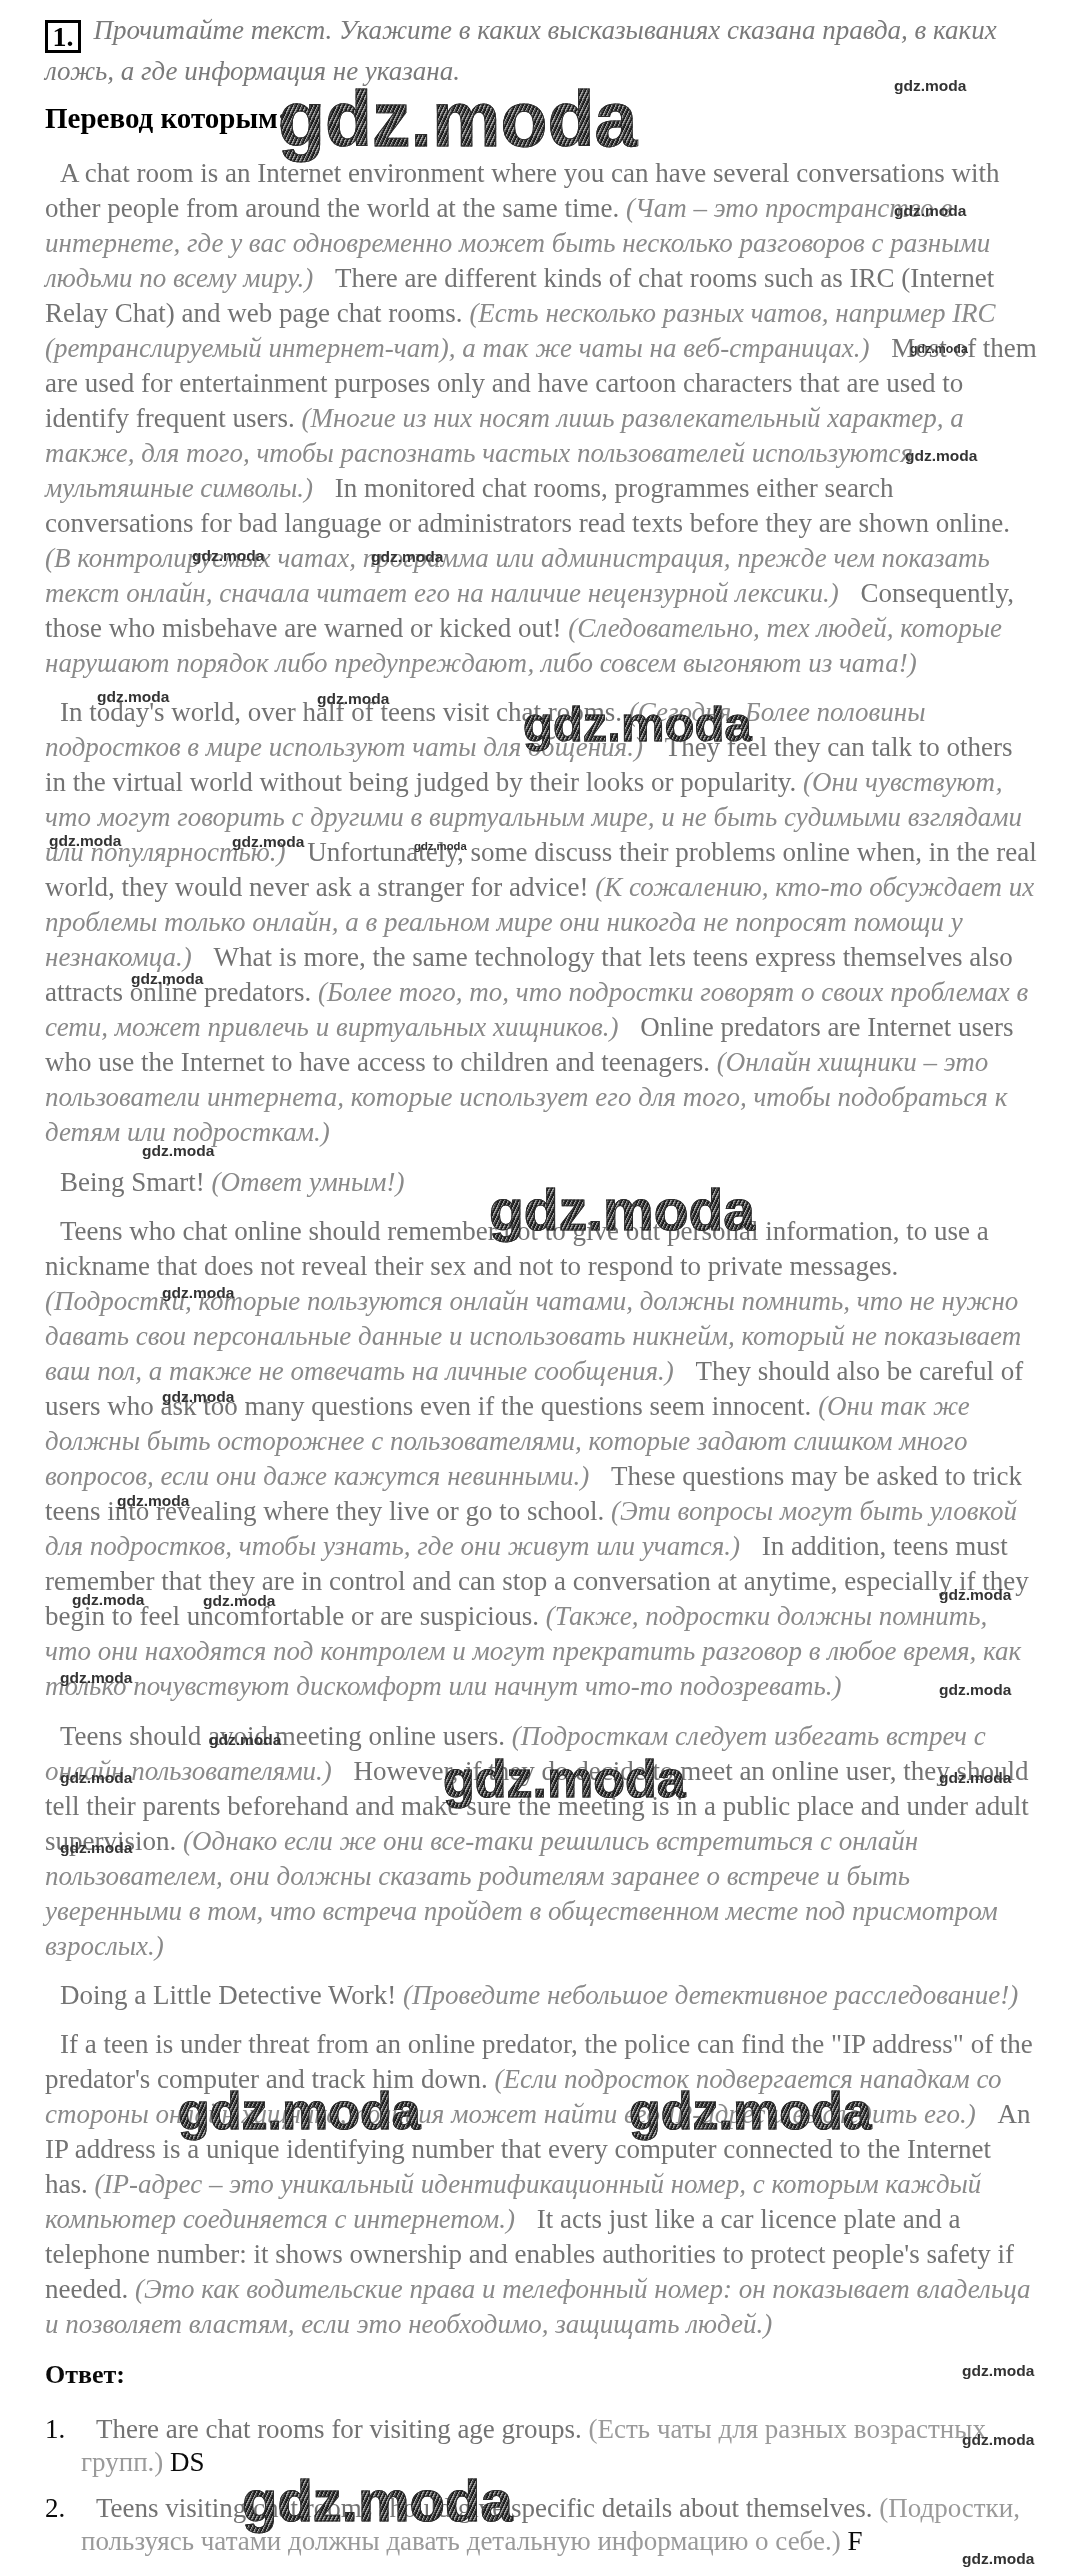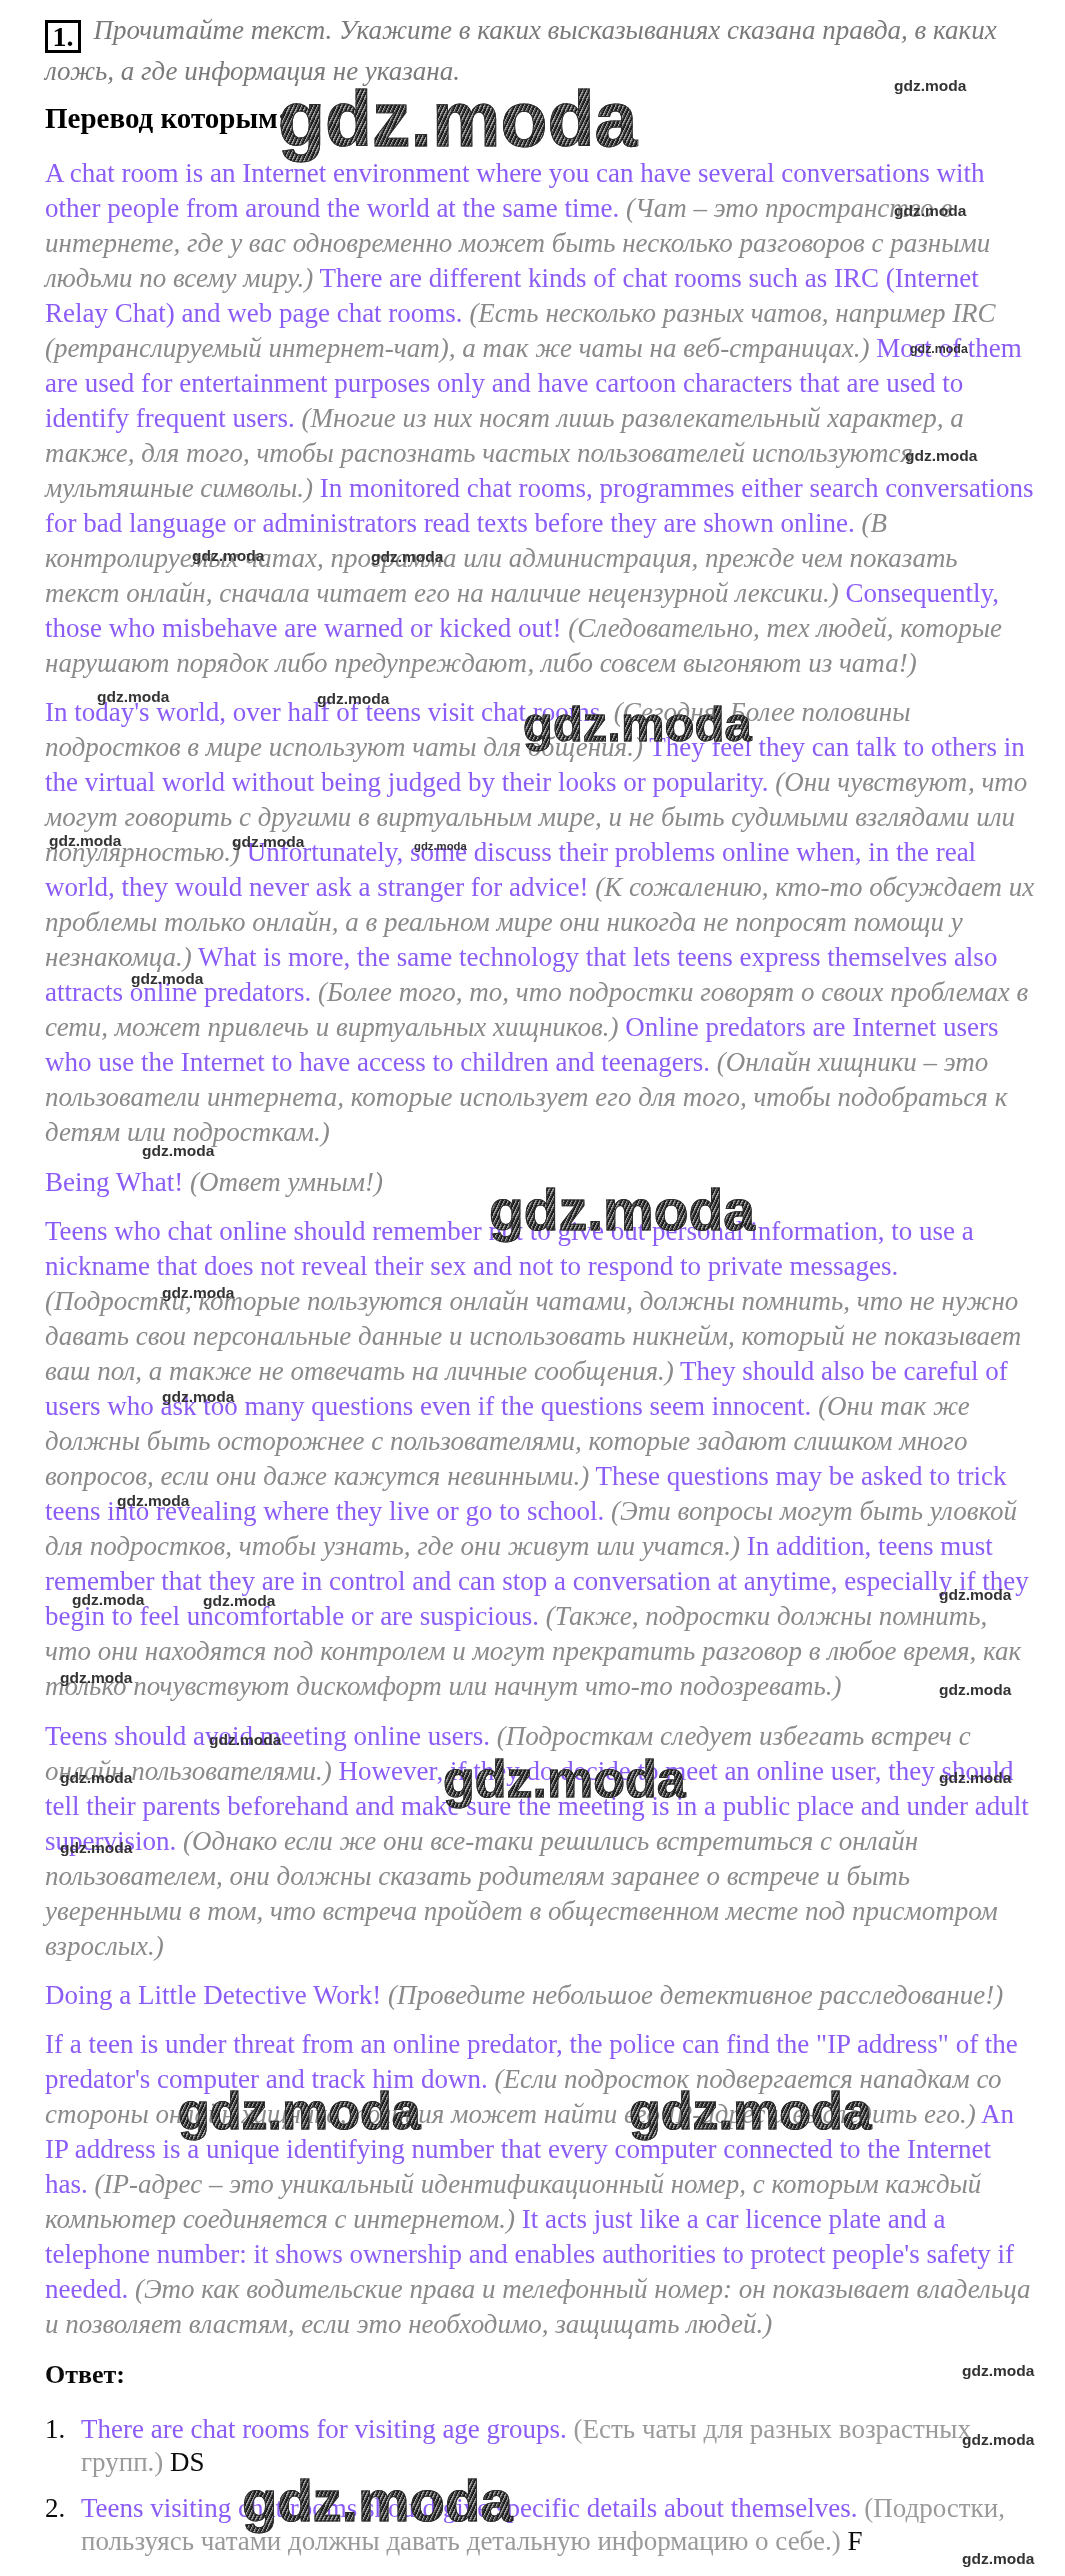--- a/index.html
+++ b/index.html
@@ -12,21 +12,21 @@
   .task-header{font-size:27px;line-height:36px;color:#7a7a7a;font-style:italic;}
   .task-box{
     display:inline-flex;align-items:center;justify-content:center;
     width:30px;height:27px;border:3.6px solid #000;margin-right:12.4px;
     font-style:normal;font-weight:bold;font-size:28px;color:#000;
     vertical-align:-6.2px;background:#fff;
   }
   .trans-heading{font-size:29px;font-weight:bold;color:#000;margin:13.4px 0 20.6px 0;}
   
   .para{font-size:27px;line-height:35px;margin:0 0 14.4px 0;}
-  .seg-en{color:#8b5cf6;}
+  .seg-en{color:#737373;margin-left:15px;}
   .seg-ru{color:#8a8a8a;font-style:italic;}
   
   .answer-heading{font-size:26px;font-weight:bold;margin:17.5px 0 23px 0;}
   .answer-item{display:flex;font-size:27px;line-height:33px;margin-bottom:13.4px;}
   .answer-num{flex:0 0 36px;color:#0a0a0a;}
   .answer-body{flex:1;}
   .answer-body .seg-ru{font-style:normal;color:#9a9a9a;}
   .seg-verdict{color:#0a0a0a;text-align:center;}
   
   .wm{position:absolute;font-weight:bold;white-space:nowrap;z-index:3;
@@ -49,21 +49,21 @@
       <span class="task-box">
         <span>1.</span>
       </span><span>Прочитайте текст. Укажите в каких высказываниях сказана правда, в каких ложь, а где информация не указана.</span>
     </div>
 
     <div class="trans-heading">Перевод которым:</div>
 
     <div>
         <p class="para"><span class="seg seg-en">A chat room is an Internet environment where you can have several conversations with other people from around the world at the same time.</span> <span class="seg seg-ru">(Чат – это пространство в интернете, где у вас одновременно может быть несколько разговоров с разными людьми по всему миру.)</span> <span class="seg seg-en">There are different kinds of chat rooms such as IRC (Internet Relay Chat) and web page chat rooms.</span> <span class="seg seg-ru">(Есть несколько разных чатов, например IRC (ретранслируемый интернет-чат), а так же чаты на веб-страницах.)</span> <span class="seg seg-en">Most of them are used for entertainment purposes only and have cartoon characters that are used to identify frequent users.</span> <span class="seg seg-ru">(Многие из них носят лишь развлекательный характер, а также, для того, чтобы распознать частых пользователей используются мультяшные символы.)</span> <span class="seg seg-en">In monitored chat rooms, programmes either search conversations for bad language or administrators read texts before they are shown online.</span> <span class="seg seg-ru">(В контролируемых чатах, программа или администрация, прежде чем показать текст онлайн, сначала читает его на наличие нецензурной лексики.)</span> <span class="seg seg-en">Consequently, those who misbehave are warned or kicked out!</span> <span class="seg seg-ru">(Следовательно, тех людей, которые нарушают порядок либо предупреждают, либо совсем выгоняют из чата!)</span> </p>
         <p class="para"><span class="seg seg-en">In today's world, over half of teens visit chat rooms.</span> <span class="seg seg-ru">(Сегодня, Более половины подростков в мире используют чаты для общения.)</span> <span class="seg seg-en">They feel they can talk to others in the virtual world without being judged by their looks or popularity.</span> <span class="seg seg-ru">(Они чувствуют, что могут говорить с другими в виртуальным мире, и не быть судимыми взглядами или популярностью.)</span> <span class="seg seg-en">Unfortunately, some discuss their problems online when, in the real world, they would never ask a stranger for advice!</span> <span class="seg seg-ru">(К сожалению, кто-то обсуждает их проблемы только онлайн, а в реальном мире они никогда не попросят помощи у незнакомца.)</span> <span class="seg seg-en">What is more, the same technology that lets teens express themselves also attracts online predators.</span> <span class="seg seg-ru">(Более того, то, что подростки говорят о своих проблемах в сети, может привлечь и виртуальных хищников.)</span> <span class="seg seg-en">Online predators are Internet users who use the Internet to have access to children and teenagers.</span> <span class="seg seg-ru">(Онлайн хищники – это пользователи интернета, которые использует его для того, чтобы подобраться к детям или подросткам.)</span> </p>
-        <p class="para"><span class="seg seg-en">Being What!</span> <span class="seg seg-ru">(Ответ умным!)</span> </p>
+        <p class="para"><span class="seg seg-en">Being Smart!</span> <span class="seg seg-ru">(Ответ умным!)</span> </p>
         <p class="para"><span class="seg seg-en">Teens who chat online should remember not to give out personal information, to use a nickname that does not reveal their sex and not to respond to private messages.</span> <span class="seg seg-ru">(Подростки, которые пользуются онлайн чатами, должны помнить, что не нужно давать свои персональные данные и использовать никнейм, который не показывает ваш пол, а также не отвечать на личные сообщения.)</span> <span class="seg seg-en">They should also be careful of users who ask too many questions even if the questions seem innocent.</span> <span class="seg seg-ru">(Они так же должны быть осторожнее с пользователями, которые задают слишком много вопросов, если они даже кажутся невинными.)</span> <span class="seg seg-en">These questions may be asked to trick teens into revealing where they live or go to school.</span> <span class="seg seg-ru">(Эти вопросы могут быть уловкой для подростков, чтобы узнать, где они живут или учатся.)</span> <span class="seg seg-en">In addition, teens must remember that they are in control and can stop a conversation at anytime, especially if they begin to feel uncomfortable or are suspicious.</span> <span class="seg seg-ru">(Также, подростки должны помнить, что они находятся под контролем и могут прекратить разговор в любое время, как только почувствуют дискомфорт или начнут что-то подозревать.)</span> </p>
         <p class="para"><span class="seg seg-en">Teens should avoid meeting online users.</span> <span class="seg seg-ru">(Подросткам следует избегать встреч с онлайн пользователями.)</span> <span class="seg seg-en">However, if they do decide to meet an online user, they should tell their parents beforehand and make sure the meeting is in a public place and under adult supervision.</span> <span class="seg seg-ru">(Однако если же они все-таки решились встретиться с онлайн пользователем, они должны сказать родителям заранее о встрече и быть уверенными в том, что встреча пройдет в общественном месте под присмотром взрослых.)</span> </p>
         <p class="para"><span class="seg seg-en">Doing a Little Detective Work!</span> <span class="seg seg-ru">(Проведите небольшое детективное расследование!)</span> </p>
         <p class="para"><span class="seg seg-en">If a teen is under threat from an online predator, the police can find the "IP address" of the predator's computer and track him down.</span> <span class="seg seg-ru">(Если подросток подвергается нападкам со стороны онлайн хищника, полиция может найти его IP-адрес и выследить его.)</span> <span class="seg seg-en">An IP address is a unique identifying number that every computer connected to the Internet has.</span> <span class="seg seg-ru">(IP-адрес – это уникальный идентификационный номер, с которым каждый компьютер соединяется с интернетом.)</span> <span class="seg seg-en">It acts just like a car licence plate and a telephone number: it shows ownership and enables authorities to protect people's safety if needed.</span> <span class="seg seg-ru">(Это как водительские права и телефонный номер: он показывает владельца и позволяет властям, если это необходимо, защищать людей.)</span> </p>
       </div>
 
     <div class="answer-heading">Ответ:</div>
 
     <div>
         <div class="answer-item">

